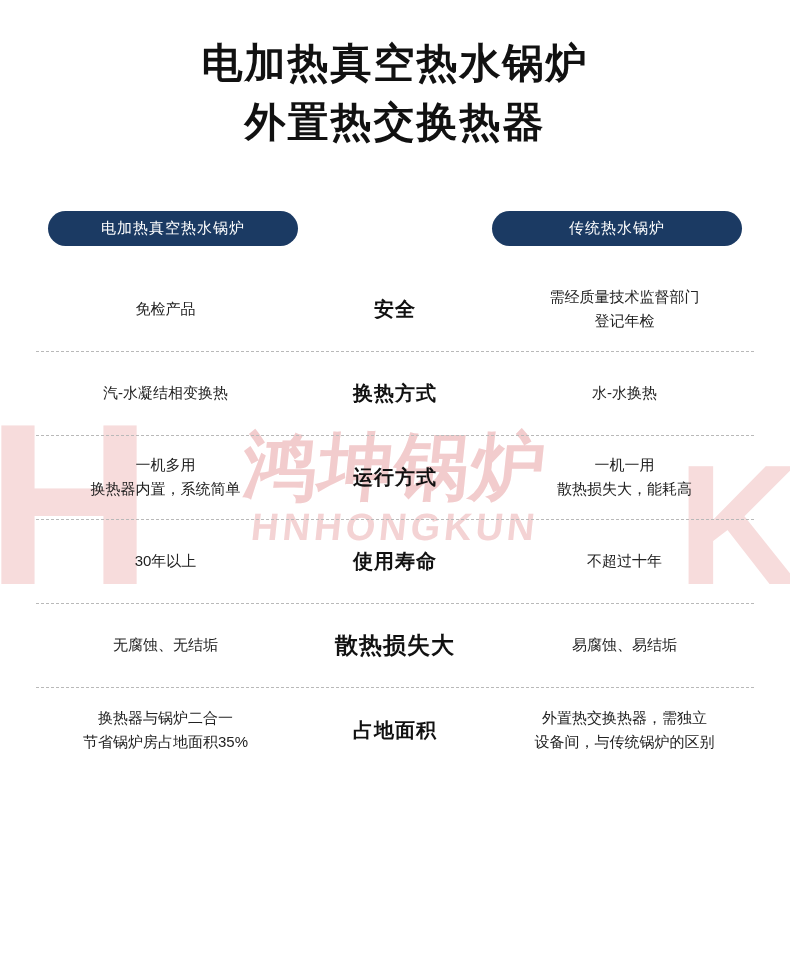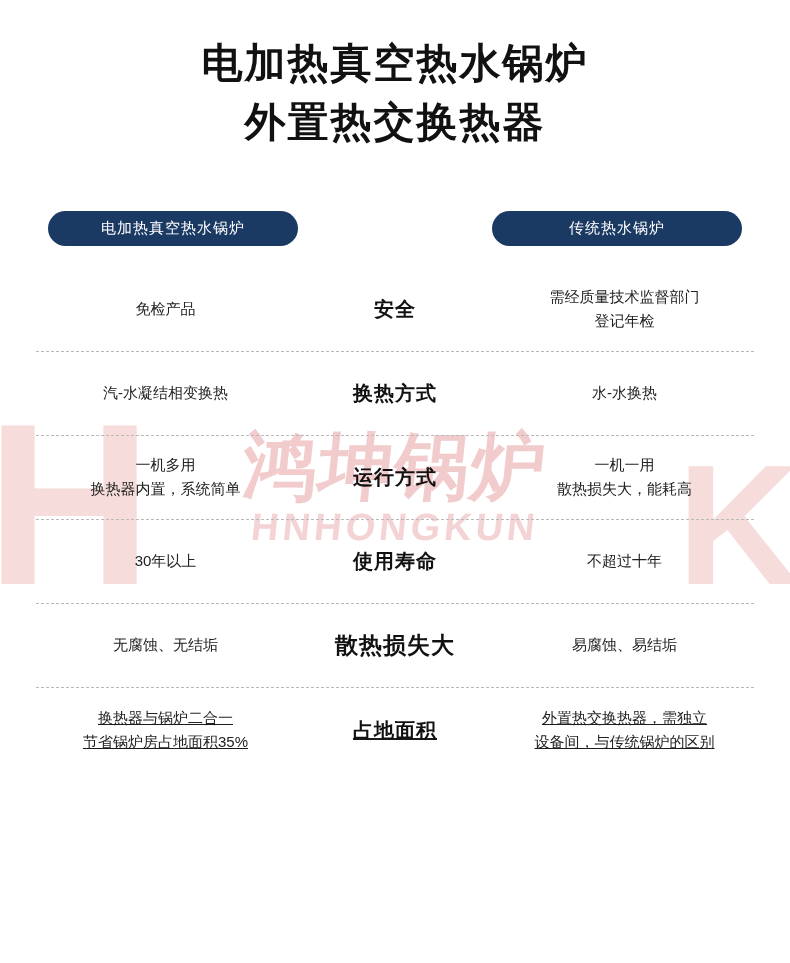--- a/index.html
+++ b/index.html
@@ -103,21 +103,21 @@
     z-index: 2;
     margin-top: 22px;
     padding: 0 36px;
   }
   .row {
     display: flex;
     align-items: center;
     min-height: 84px;
     border-bottom: 1px dashed #b9b9b9;
   }
-  .row:last-child { border-bottom: none; text-decoration: underline; }
+  .row:last-child { border-bottom: none; }
   .cell {
     text-align: center;
     line-height: 1.6;
   }
   .cell-left, .cell-right {
     flex: 1 1 0;
     font-size: 15px;
     color: #222222;
     padding: 0 6px;
   }

